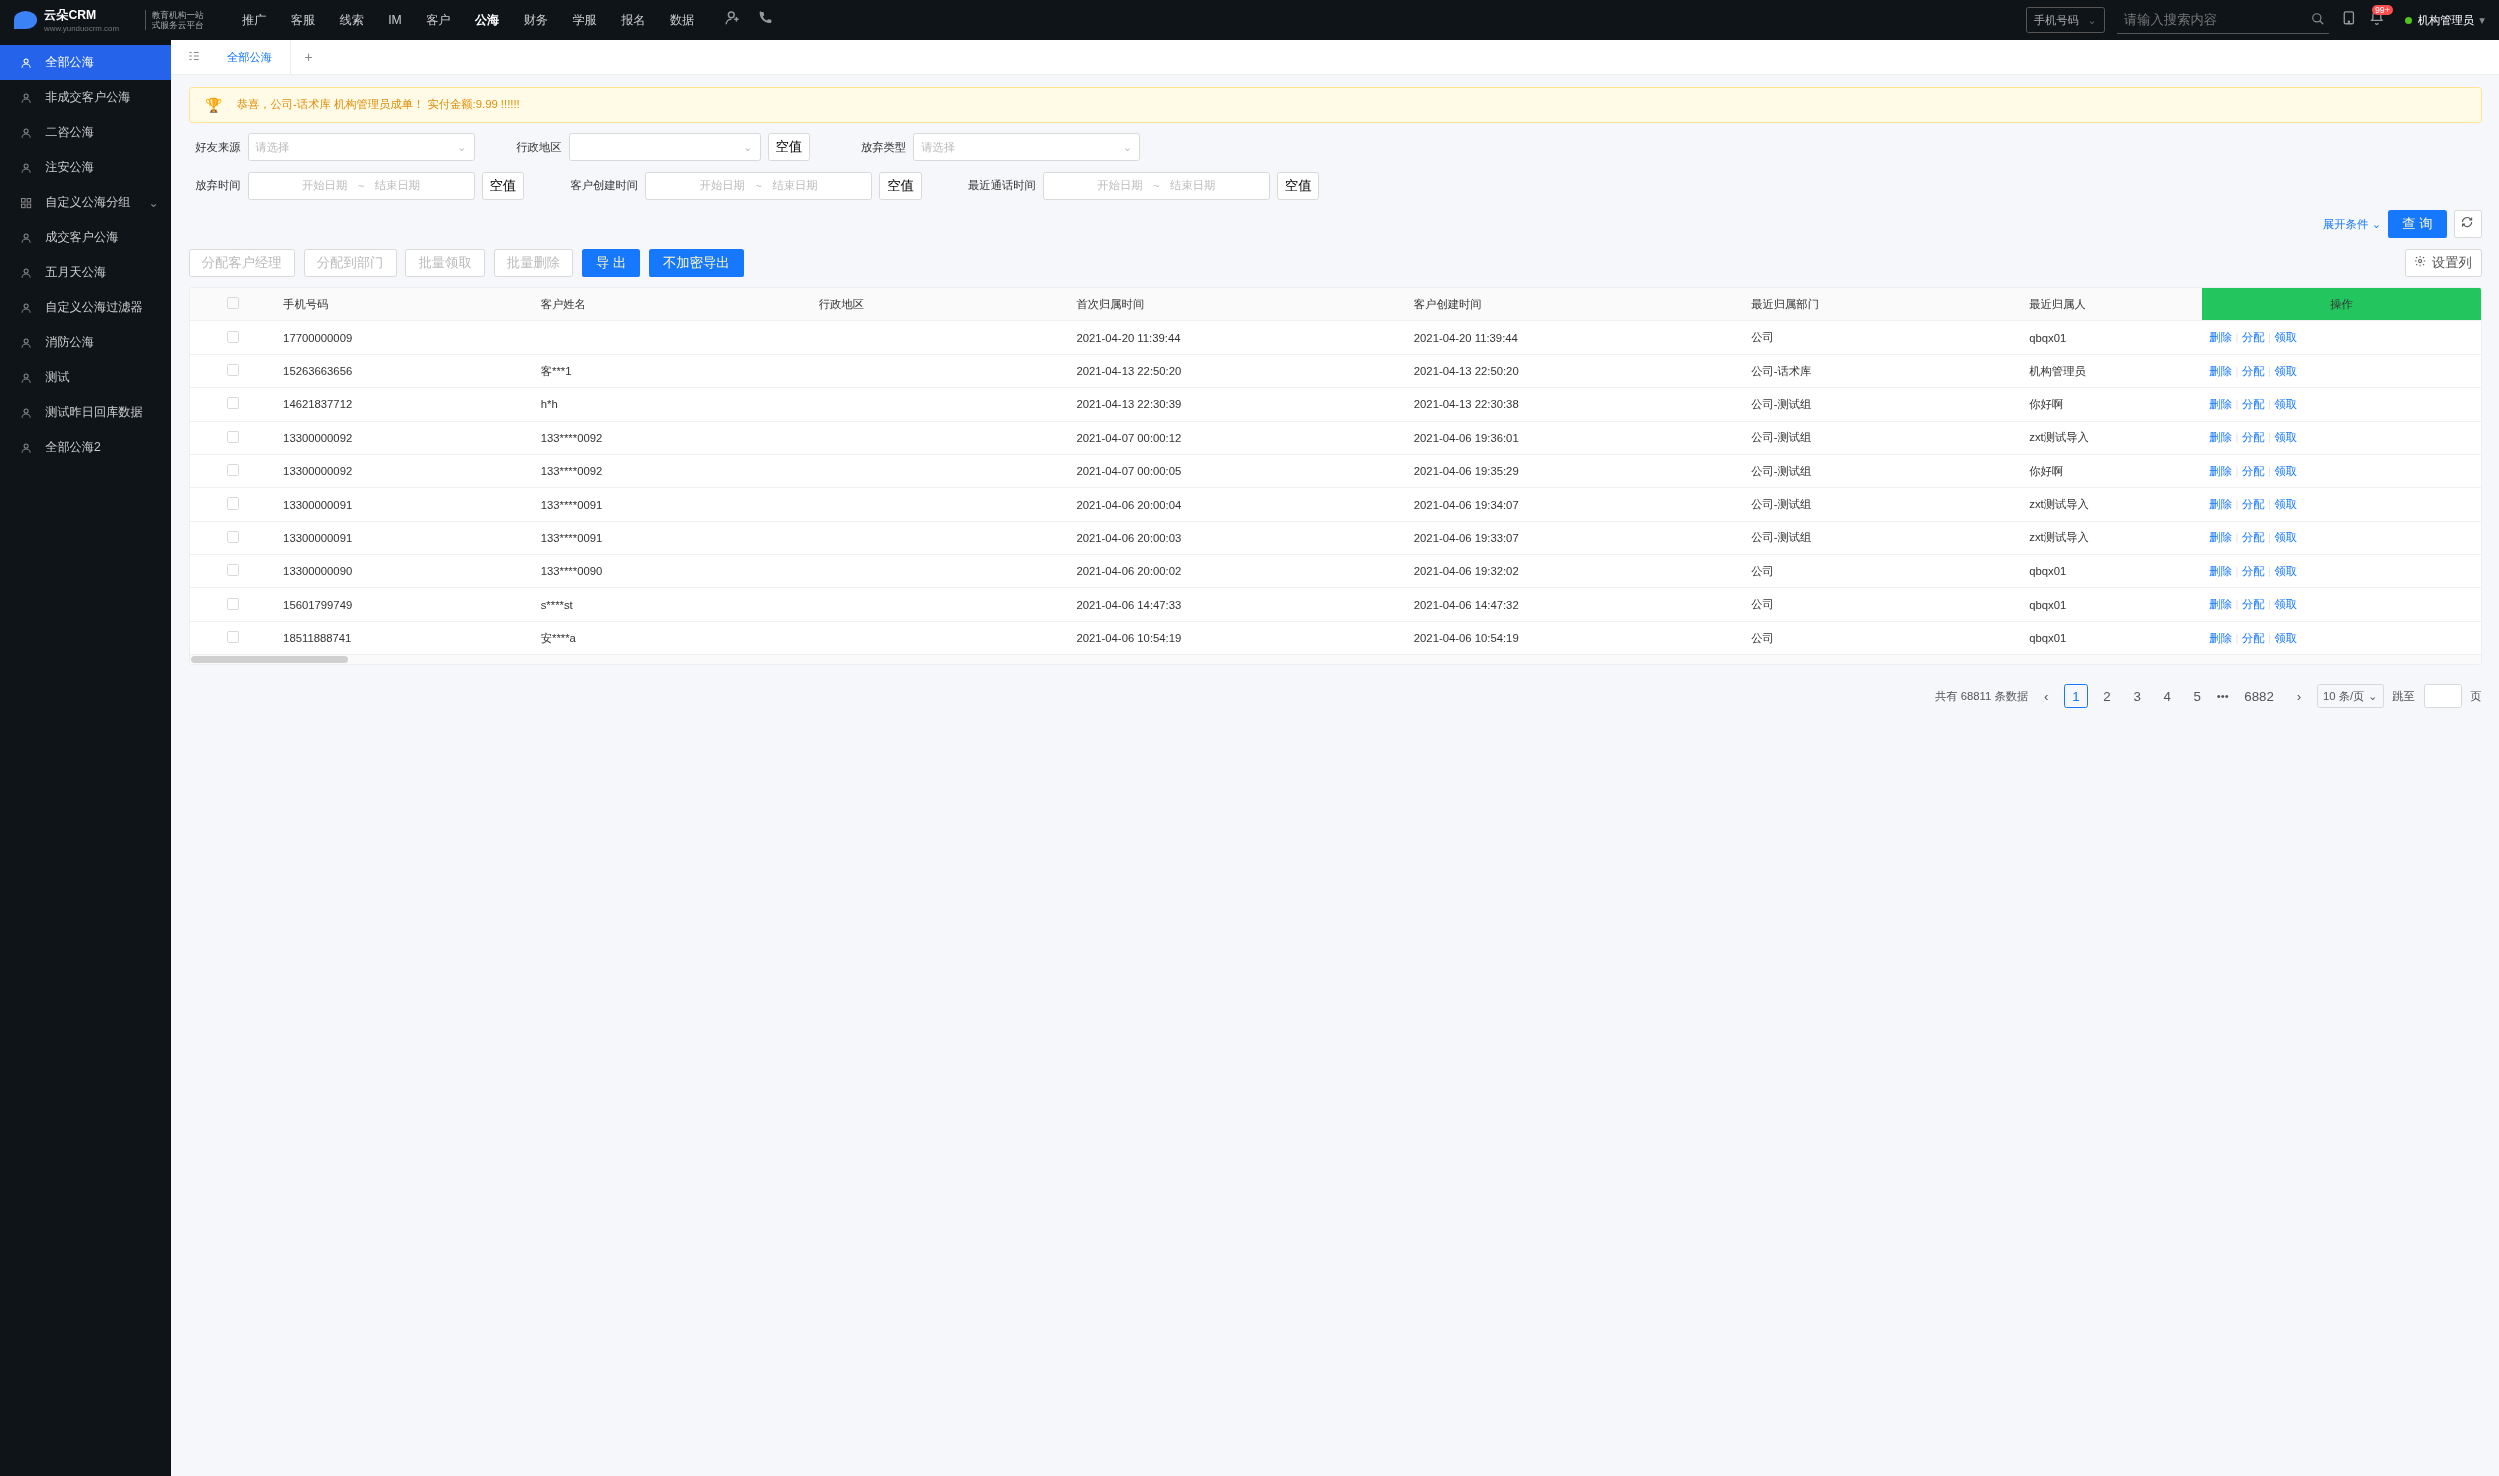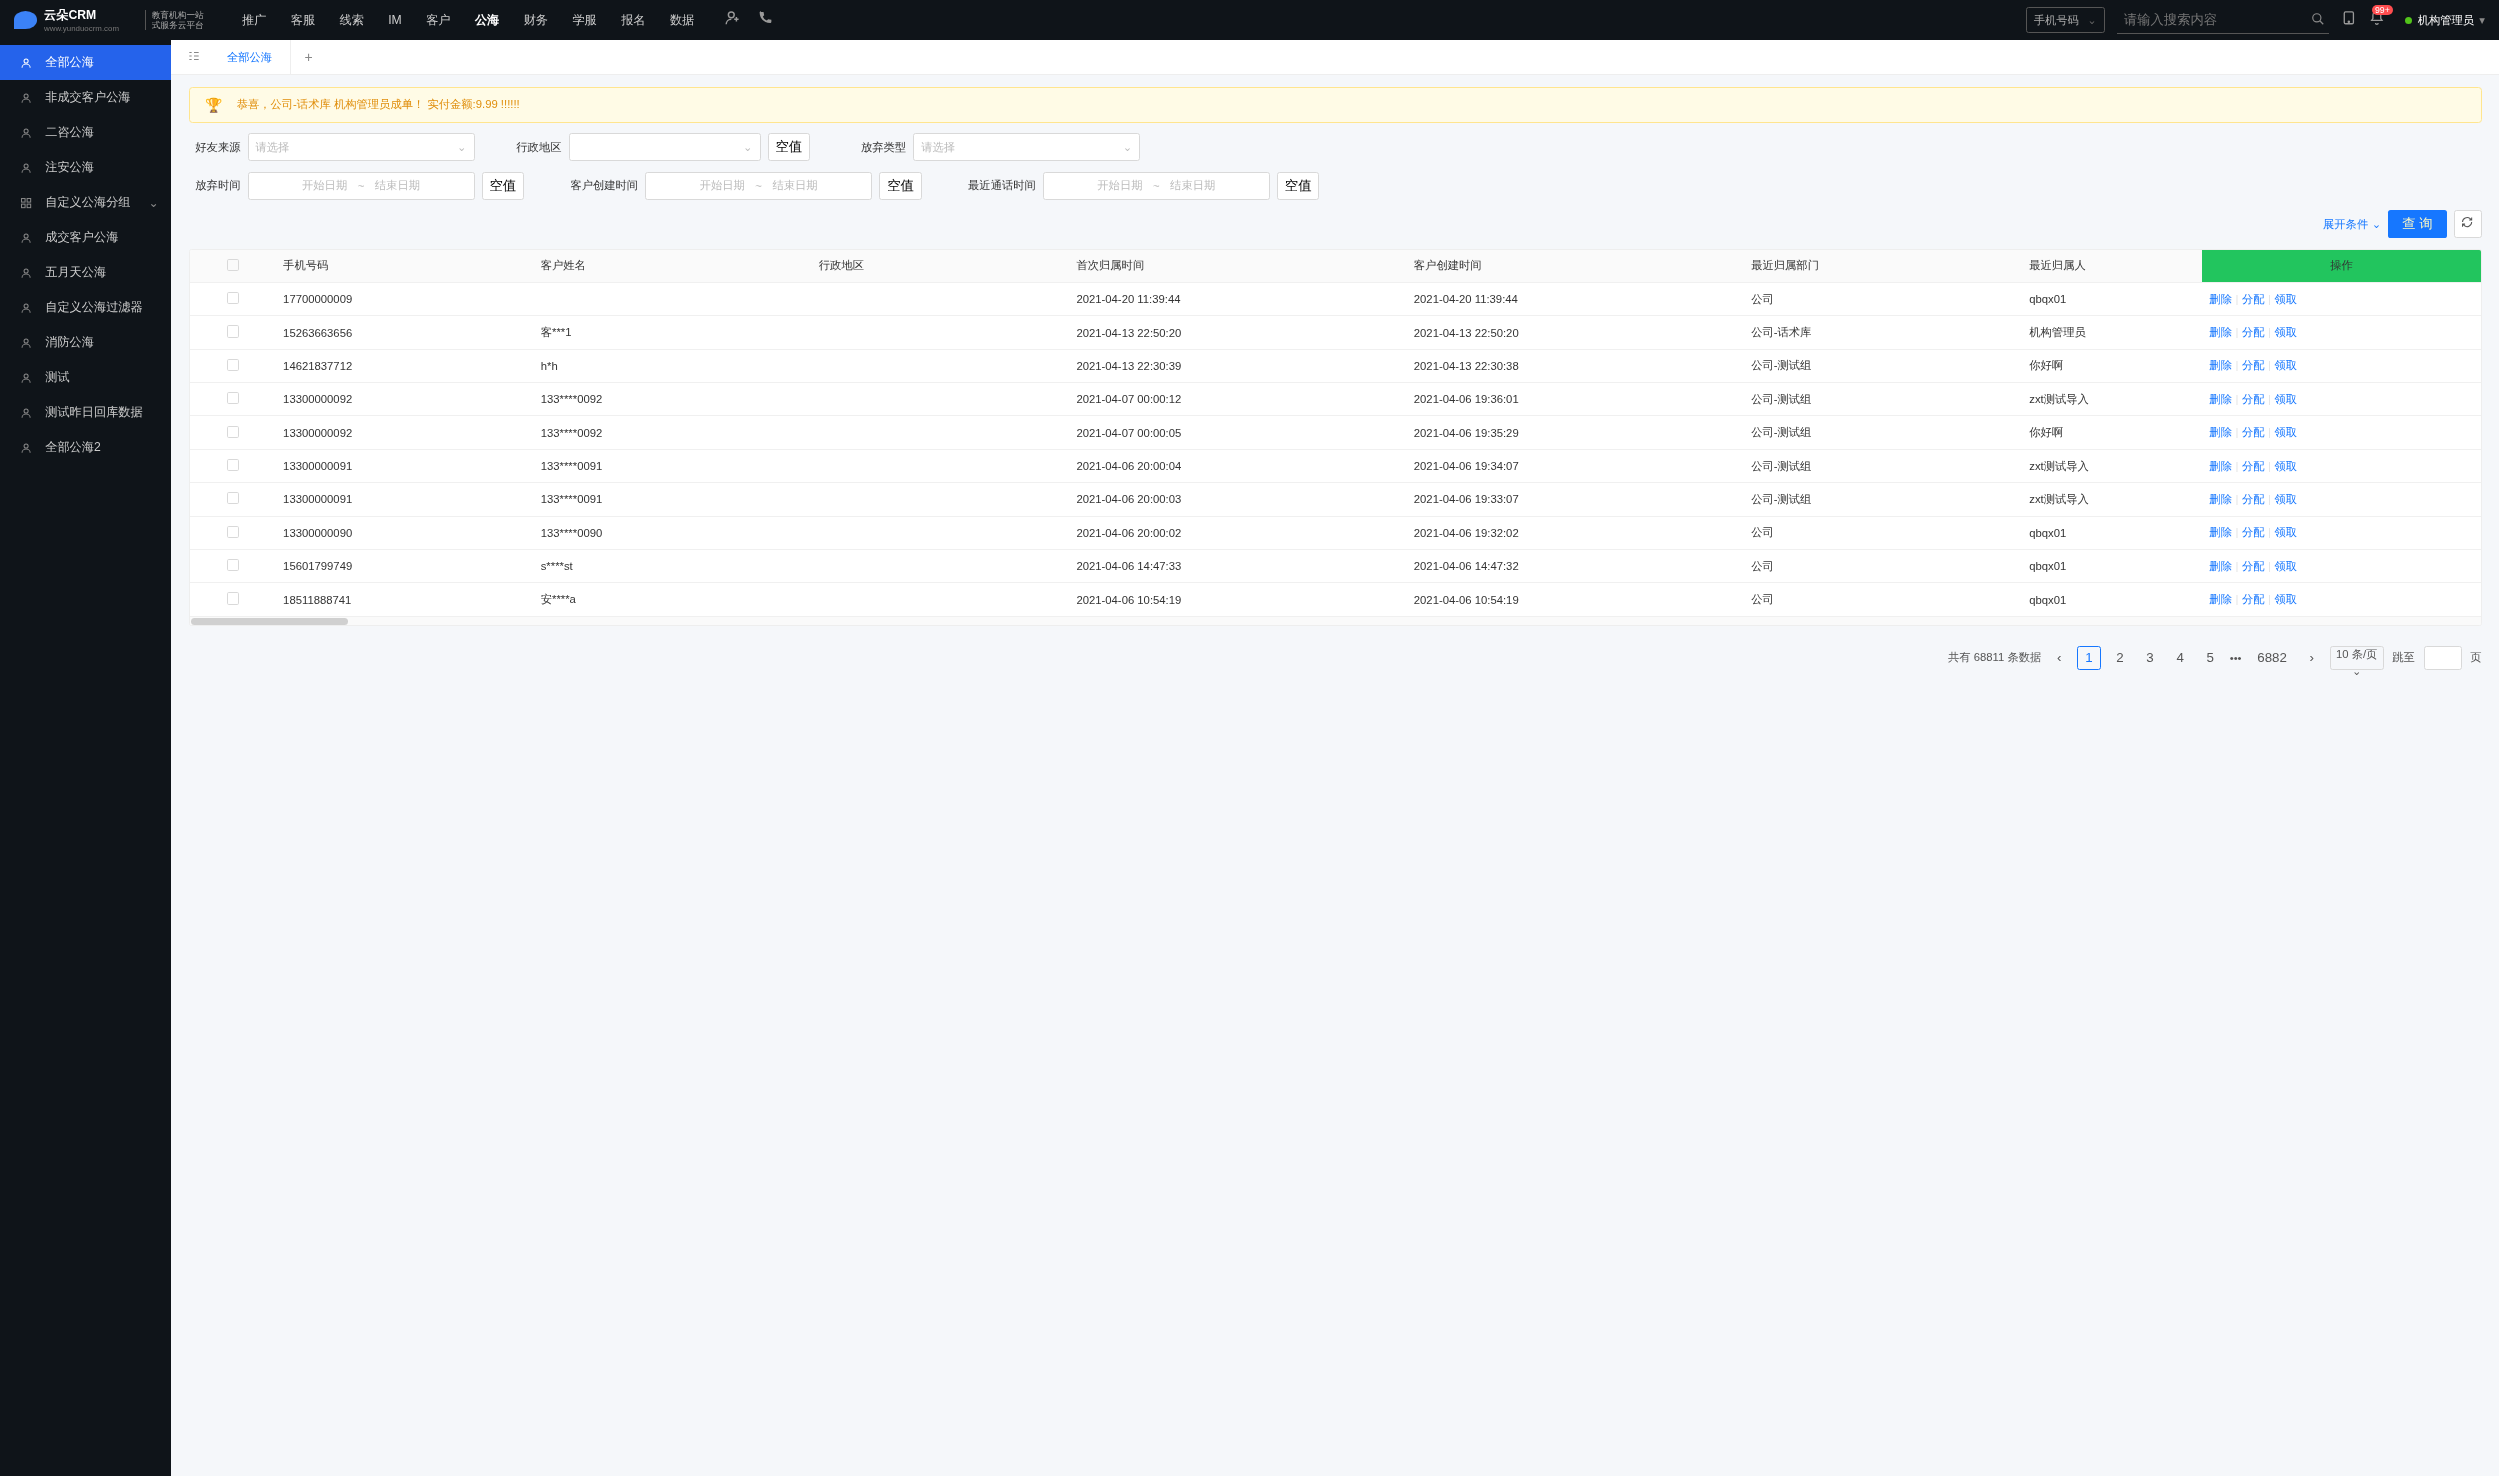--- a/index.html
+++ b/index.html
@@ -82,21 +82,21 @@
 .op-link { color: #1677ff; cursor: pointer; }
 .divider { color: #e5e5e5; margin: 0 3.5px; }
 
 .hscroll { height: 8.7px; background: #fafafa; position: relative; }
 .hthumb { position: absolute; left: 1.7px; top: 0.9px; height: 7px; width: 157px; background: #d0d0d0; border-radius: 3.5px; }
 
 
 .pager { display: flex; align-items: center; justify-content: flex-end; gap: 8.7px; margin-top: 8.7px; color: #555; }
 .pg-btn { border: none; background: transparent; padding: 3.5px 7px; cursor: pointer; color: #555; border-radius: 2.6px; }
 .pg-btn.active { border: 0.9px solid #1677ff; color: #1677ff; }
-.pg-sel { border: 0.9px solid #d9d9d9; border-radius: 2.6px; height: 24.4px; padding: 0 5.2px; display: flex; align-items: center; gap: 3.5px; flex-direction: column; }
+.pg-sel { border: 0.9px solid #d9d9d9; border-radius: 2.6px; height: 24.4px; padding: 0 5.2px; display: flex; align-items: center; gap: 3.5px; }
 .pg-inp { border: 0.9px solid #d9d9d9; border-radius: 2.6px; height: 24.4px; width: 38px; text-align: center; }
 </style>
 </head>
 <body>
 
 <div class="root">
 
   <div class="header">
     <div class="logo-area">
       <span class="logo-icon"></span>
@@ -366,20 +366,37 @@
             </span>
             <button class="btn-primary">查 询</button>
             <button class="btn-outline refresh">
               <svg width="12.2" height="12.2" viewBox="0 0 24 24" fill="none" stroke="currentColor" stroke-width="2">
                   <path d="M3 12a9 9 0 0115-6.7L21 8M21 3v5h-5M21 12a9 9 0 01-15 6.7L3 16M3 21v-5h5"></path>
                 </svg>
             </button>
           </div>
         </div>
 
+        <div class="toolbar">
+          <button class="btn-dis">分配客户经理</button>
+          <button class="btn-dis">分配到部门</button>
+          <button class="btn-dis">批量领取</button>
+          <button class="btn-dis">批量删除</button>
+          <button class="btn-primary">导 出</button>
+          <button class="btn-primary">不加密导出</button>
+          <button class="btn-outline btn-settings">
+            <span>
+              <svg width="12.2" height="12.2" viewBox="0 0 24 24" fill="none" stroke="currentColor" stroke-width="2">
+                  <circle cx="12" cy="12" r="3"></circle>
+                  <path d="M12 2v3M12 19v3M4.2 4.2l2.1 2.1M17.7 17.7l2.1 2.1M2 12h3M19 12h3M4.2 19.8l2.1-2.1M17.7 6.3l2.1-2.1"></path>
+                </svg>
+            </span>
+            <span>设置列</span>
+          </button>
+        </div>
 
         <div class="table-wrap">
           <table>
             <colgroup>
               <col style="width:38px">
                 <col style="width:113px">
                 <col style="width:122px">
                 <col style="width:113px">
                 <col style="width:148px">
                 <col style="width:148px">

